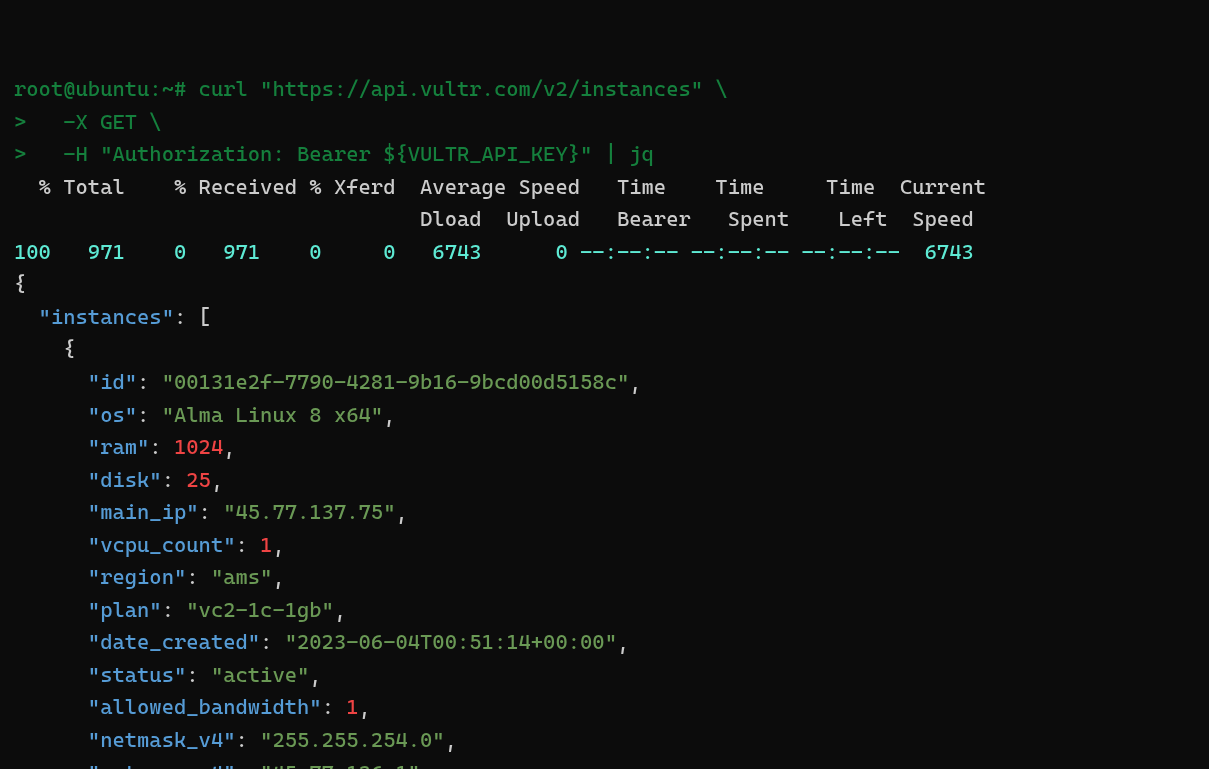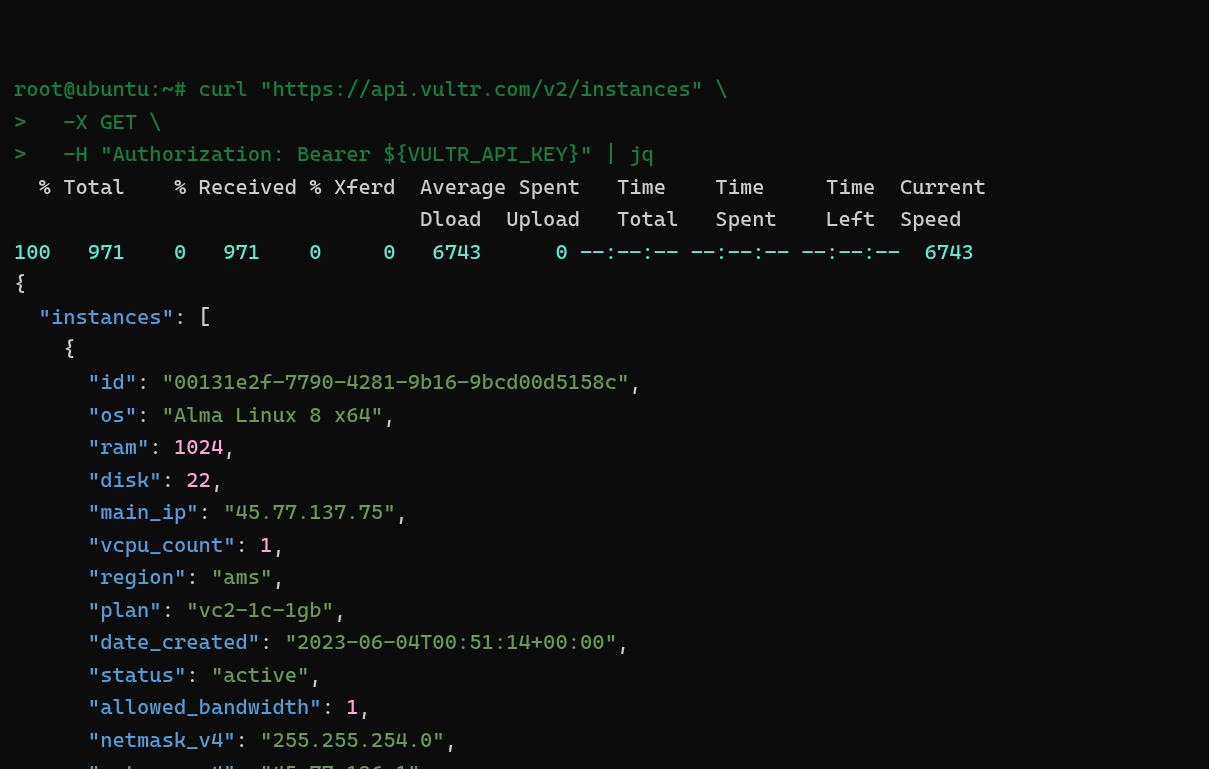--- a/index.html
+++ b/index.html
@@ -13,39 +13,39 @@
     white-space: pre;
     overflow: hidden;
     width: 1209px;
     height: 769px;
   }
   .prompt-user { color: #15803d; }
   .hdr { color: #cccccc; }
   .row { color: #5eead4; }
   .jkey { color: #569cd6; }
   .jstr { color: #6a9955; }
-  .jnum { color: #f9a8d4; }
+  .jnum { color: #ef4444; }
   .jpunc { color: #cccccc; }
 </style>
 </head>
 <body>
 
 <div><span class="prompt-user"><span>root@ubuntu:~# </span><span>curl "https://api.vultr.com/v2/instances" \</span></span>
 <span class="prompt-user"><span>&gt;   </span><span>-X GET \</span></span>
 <span class="prompt-user"><span>&gt;   </span><span>-H "Authorization: Bearer ${VULTR_API_KEY}" | jq</span></span>
-<span class="hdr">  % Total    % Received % Xferd  Average Spent   Time    Time     Time  Current</span>
-<span class="hdr">                                 Dload  Upload   Total   Spent    Left  Speed</span>
+<span class="hdr">  % Total    % Received % Xferd  Average Speed   Time    Time     Time  Current</span>
+<span class="hdr">                                 Dload  Upload   Bearer   Spent    Left  Speed</span>
 <span class="row">100   971    0   971    0     0   6743      0 --:--:-- --:--:-- --:--:--  6743</span>
 <span class="jpunc">{</span>
 <span>  <span class="jkey">"instances"</span><span class="jpunc">: [</span></span>
 <span class="jpunc">    {</span>
 <span id="json-items">      <span class="jkey">"id"</span><span class="jpunc">: </span><span class="jstr">"00131e2f-7790-4281-9b16-9bcd00d5158c"</span><span class="jpunc">,</span>
       <span class="jkey">"os"</span><span class="jpunc">: </span><span class="jstr">"Alma Linux 8 x64"</span><span class="jpunc">,</span>
       <span class="jkey">"ram"</span><span class="jpunc">: </span><span class="jnum">1024</span><span class="jpunc">,</span>
-      <span class="jkey">"disk"</span><span class="jpunc">: </span><span class="jnum">22</span><span class="jpunc">,</span>
+      <span class="jkey">"disk"</span><span class="jpunc">: </span><span class="jnum">25</span><span class="jpunc">,</span>
       <span class="jkey">"main_ip"</span><span class="jpunc">: </span><span class="jstr">"45.77.137.75"</span><span class="jpunc">,</span>
       <span class="jkey">"vcpu_count"</span><span class="jpunc">: </span><span class="jnum">1</span><span class="jpunc">,</span>
       <span class="jkey">"region"</span><span class="jpunc">: </span><span class="jstr">"ams"</span><span class="jpunc">,</span>
       <span class="jkey">"plan"</span><span class="jpunc">: </span><span class="jstr">"vc2-1c-1gb"</span><span class="jpunc">,</span>
       <span class="jkey">"date_created"</span><span class="jpunc">: </span><span class="jstr">"2023-06-04T00:51:14+00:00"</span><span class="jpunc">,</span>
       <span class="jkey">"status"</span><span class="jpunc">: </span><span class="jstr">"active"</span><span class="jpunc">,</span>
       <span class="jkey">"allowed_bandwidth"</span><span class="jpunc">: </span><span class="jnum">1</span><span class="jpunc">,</span>
       <span class="jkey">"netmask_v4"</span><span class="jpunc">: </span><span class="jstr">"255.255.254.0"</span><span class="jpunc">,</span>
       <span class="jkey">"gateway_v4"</span><span class="jpunc">: </span><span class="jstr">"45.77.136.1"</span><span class="jpunc">,</span></span></div>
 

